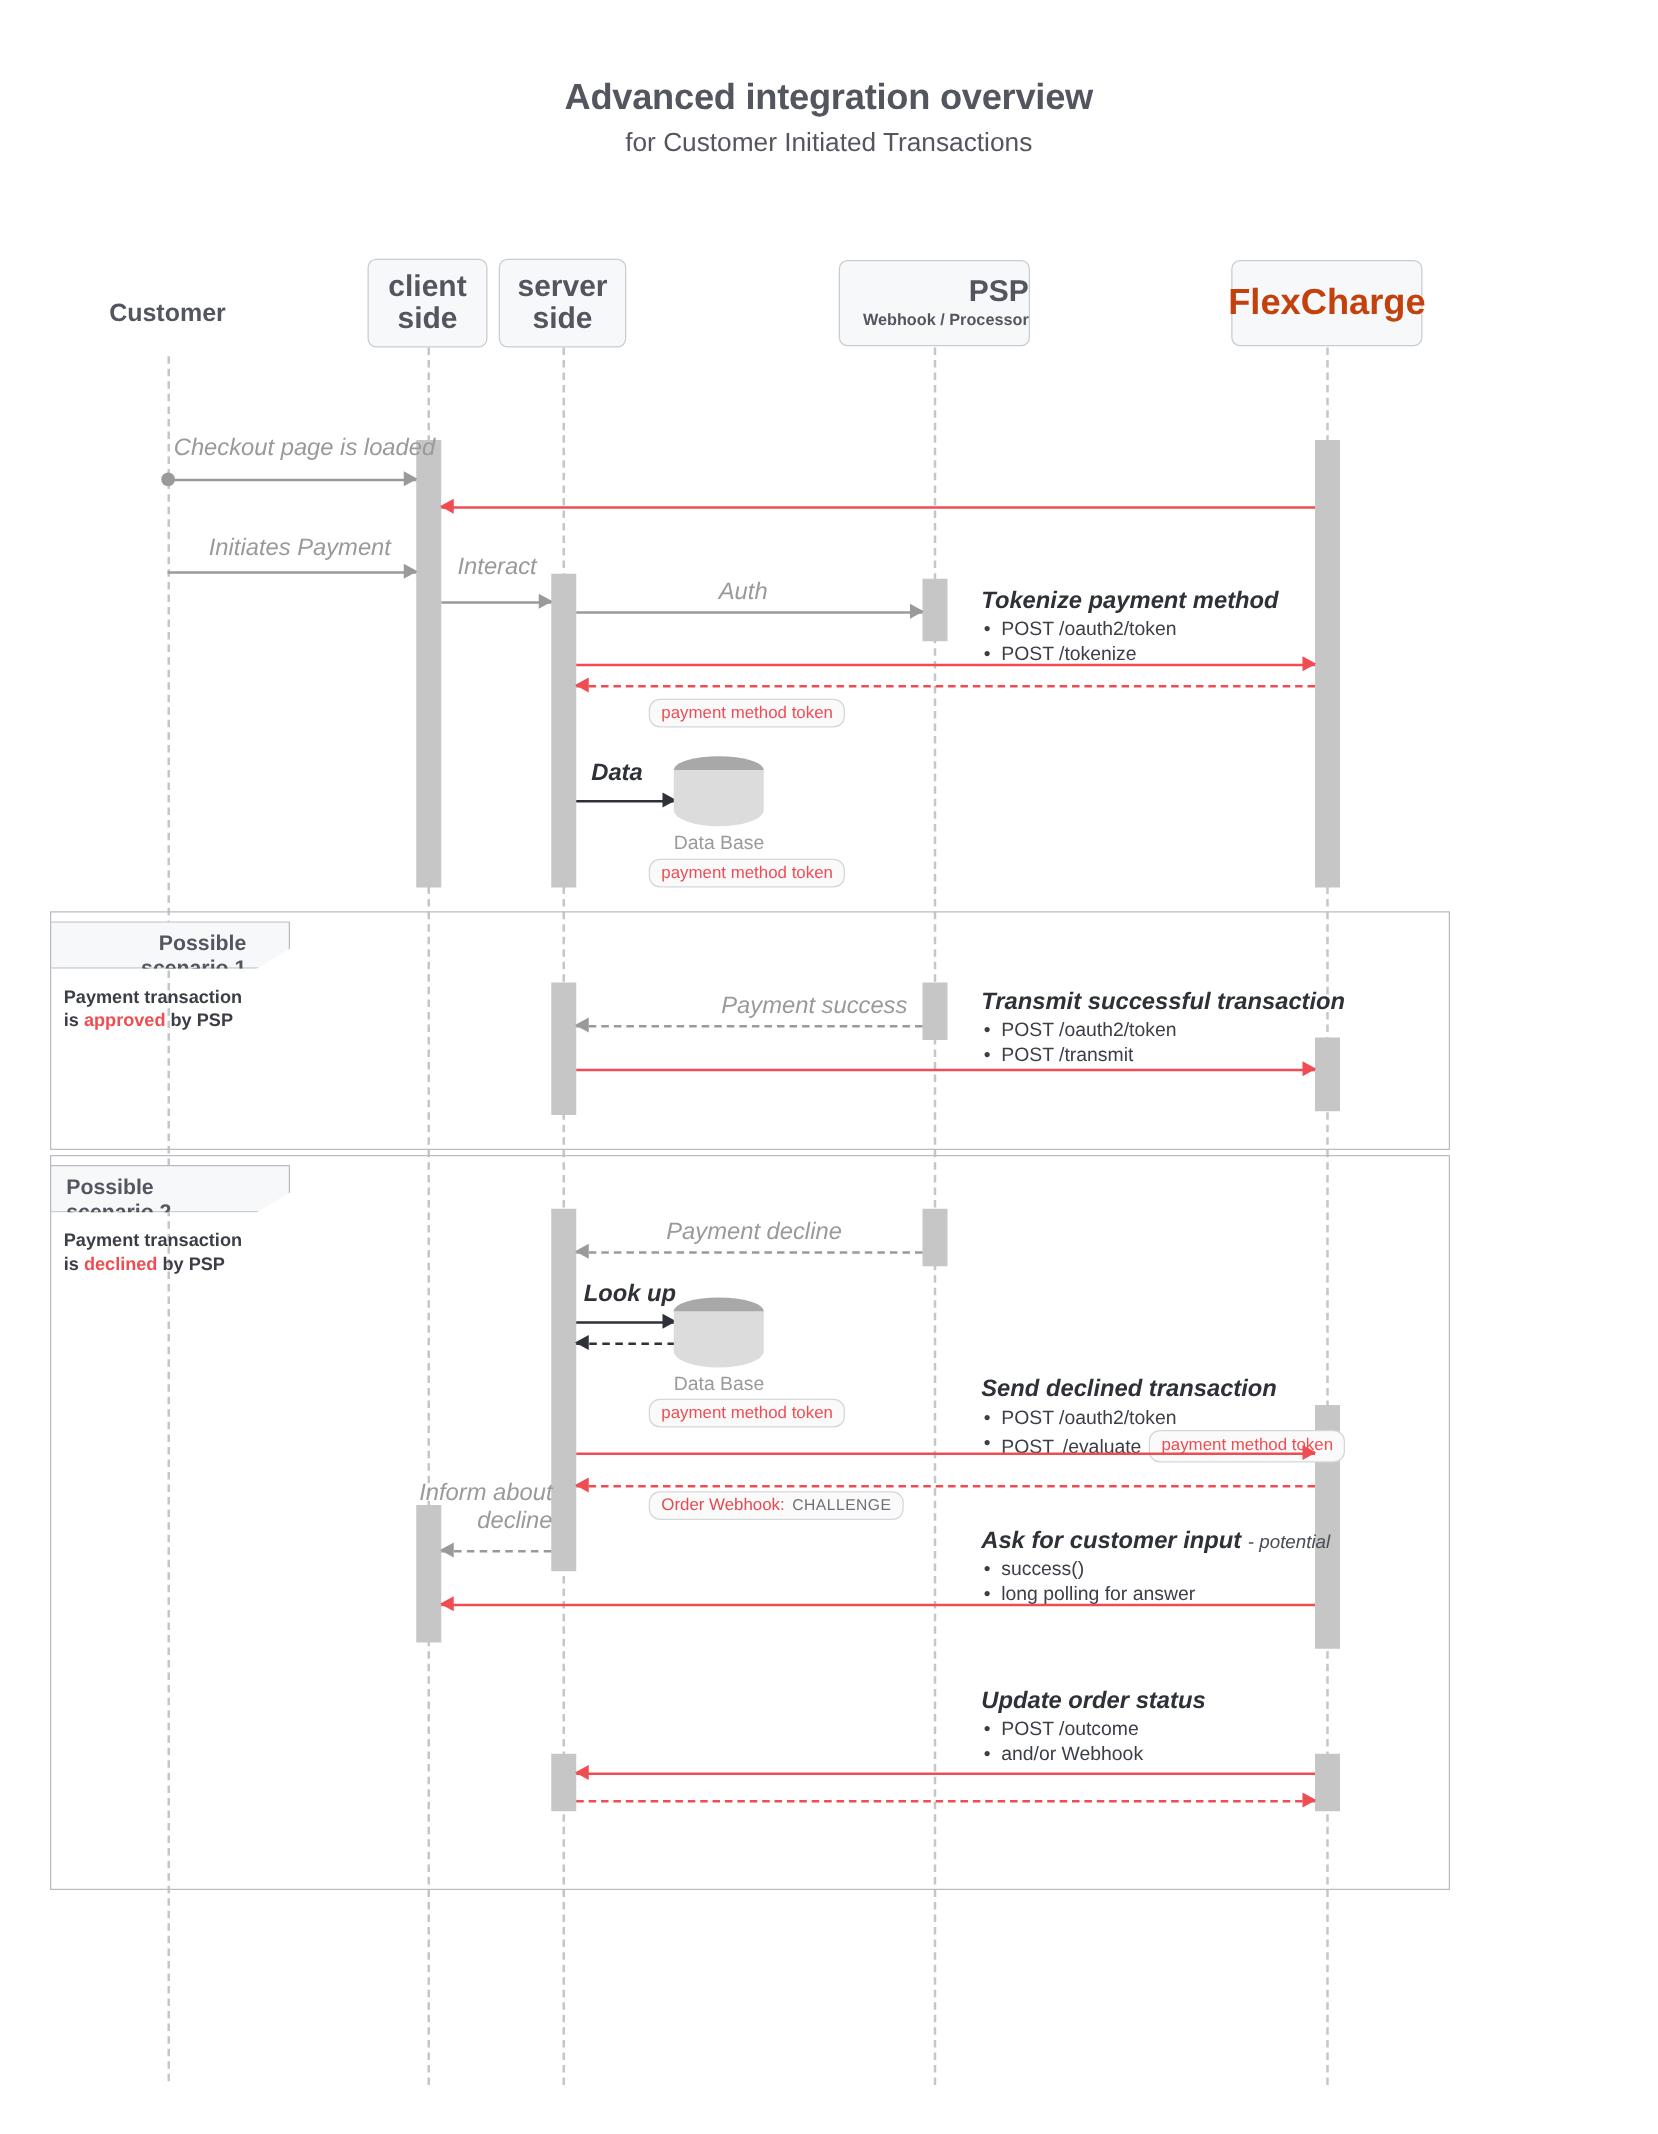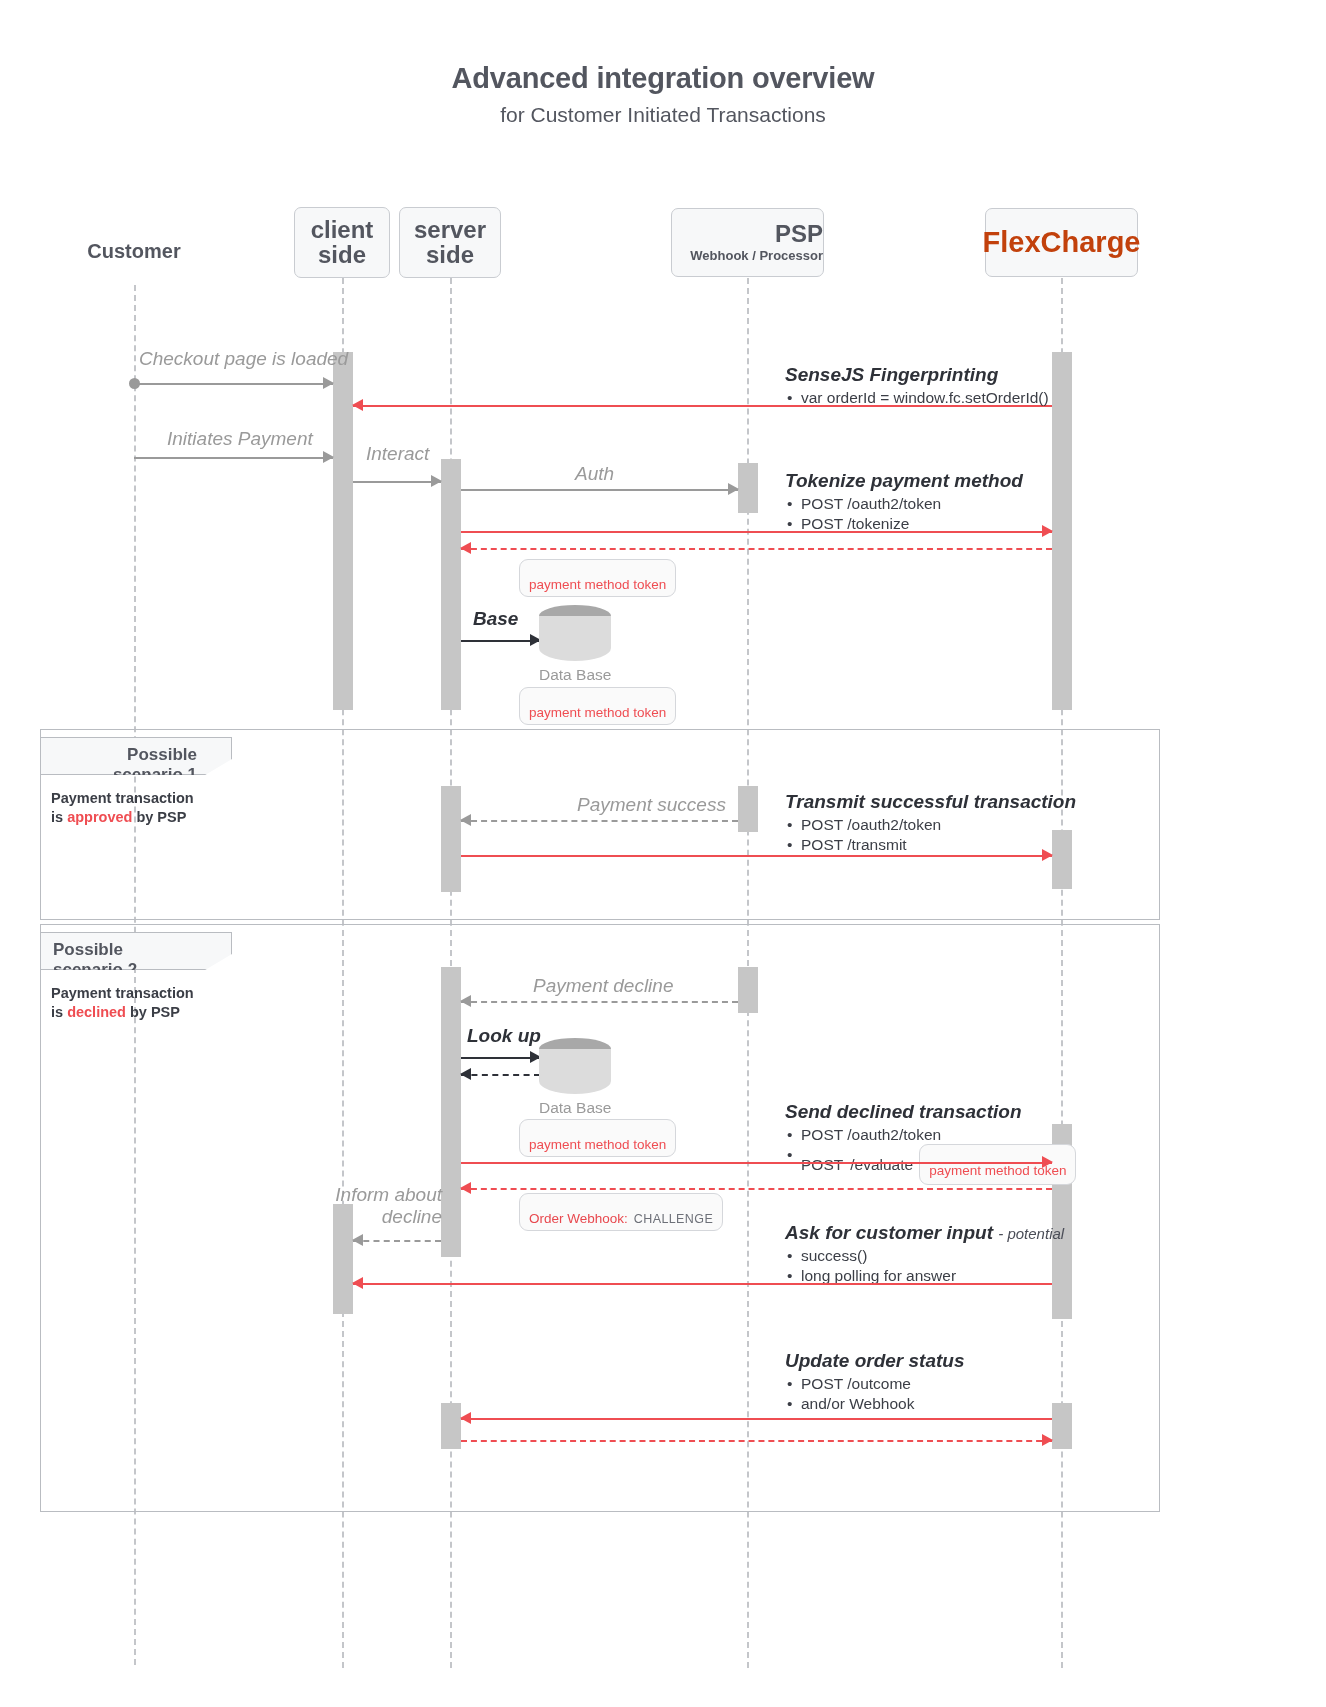--- a/index.html
+++ b/index.html
@@ -44,21 +44,21 @@
   .note{position:absolute;}
   .note .h{font-size:19px;font-weight:bold;font-style:italic;color:#2e3138;white-space:nowrap;}
   .note .h .pot{font-weight:normal;font-size:15px;font-style:italic;color:#4a4d57;}
   .note ul{margin:2px 0 0 0;padding:0;list-style:none;}
   .note li{font-size:15.5px;color:#3b3e46;white-space:nowrap;line-height:1.32;padding-left:16px;position:relative;}
   .note li:before{content:"•";position:absolute;left:2px;color:#3b3e46;}
   .note li .sp{display:inline-block;width:7px;}
 
   
   .pill{position:absolute;border:1px solid #d5d7db;border-radius:9px;background:#fafafa;
-        font-size:13.5px;color:#ef4d52;padding:17px 9px 4px;white-space:nowrap;}
+        font-size:13.5px;color:#ef4d52;padding:2px 9px 4px;white-space:nowrap;}
   .pill.inl{position:relative;display:inline-block;vertical-align:middle;margin-left:6px;top:-1px;}
   .pill.status{color:#e8484e;}
   .pill.status .k{color:#e8484e;}
   .pill.status .v{color:#6d7078;font-size:12.5px;letter-spacing:.4px;margin-left:6px;}
 
   
   .db{position:absolute;}
   .db .cyl{position:relative;width:72px;height:56px;}
   .db .cyl .body{position:absolute;top:11px;left:0;width:72px;height:45px;background:#dcdcdc;border-radius:0 0 36px 36px/0 0 13px 13px;}
   .db .cyl .top{position:absolute;top:0;left:0;width:72px;height:22px;background:#a8a8a8;border-radius:50%;}
@@ -118,26 +118,20 @@
   <div class="arr" style="left:134px;top:383px;width:199px;">
     <div class="ln"></div>
       <div class="dot"></div>
       <div class="hd r"></div>
   </div>
 
   <div class="arr red" style="left:353px;top:405px;width:699px;">
     <div class="ln"></div>
       <div class="hd l"></div>
   </div>
-  <div class="note" style="left:785px;top:364px;">
-    <div class="h">SenseJS Fingerprinting</div>
-    <ul>
-        <li>var orderId = window.fc.setOrderId()</li>
-      </ul>
-  </div>
 
   <div class="msg" style="left:167px;top:428px;">Initiates Payment</div>
   <div class="arr" style="left:134px;top:457px;width:199px;">
     <div class="ln"></div>
       <div class="hd r"></div>
   </div>
 
   <div class="msg" style="left:366px;top:443px;">Interact</div>
   <div class="arr" style="left:353px;top:481px;width:88px;">
     <div class="ln"></div>
@@ -161,21 +155,21 @@
   <div class="arr red" style="left:461px;top:531px;width:591px;">
     <div class="ln"></div>
       <div class="hd r"></div>
   </div>
   <div class="arr red dash" style="left:461px;top:548px;width:591px;">
     <div class="ln"></div>
       <div class="hd l"></div>
   </div>
   <div class="pill" style="left:519px;top:559px;">payment method token</div>
 
-  <div class="msg dk" style="left:473px;top:608px;">Base</div>
+  <div class="msg dk" style="left:473px;top:608px;">Data</div>
   <div class="arr dark" style="left:461px;top:640px;width:79px;">
     <div class="ln"></div>
       <div class="hd r"></div>
   </div>
   <div class="db" style="left:539px;top:605px;width:72px;">
     <div class="cyl">
       <div class="top"></div>
         <div class="body"></div>
     </div>
     <div class="cap">Data Base</div>

